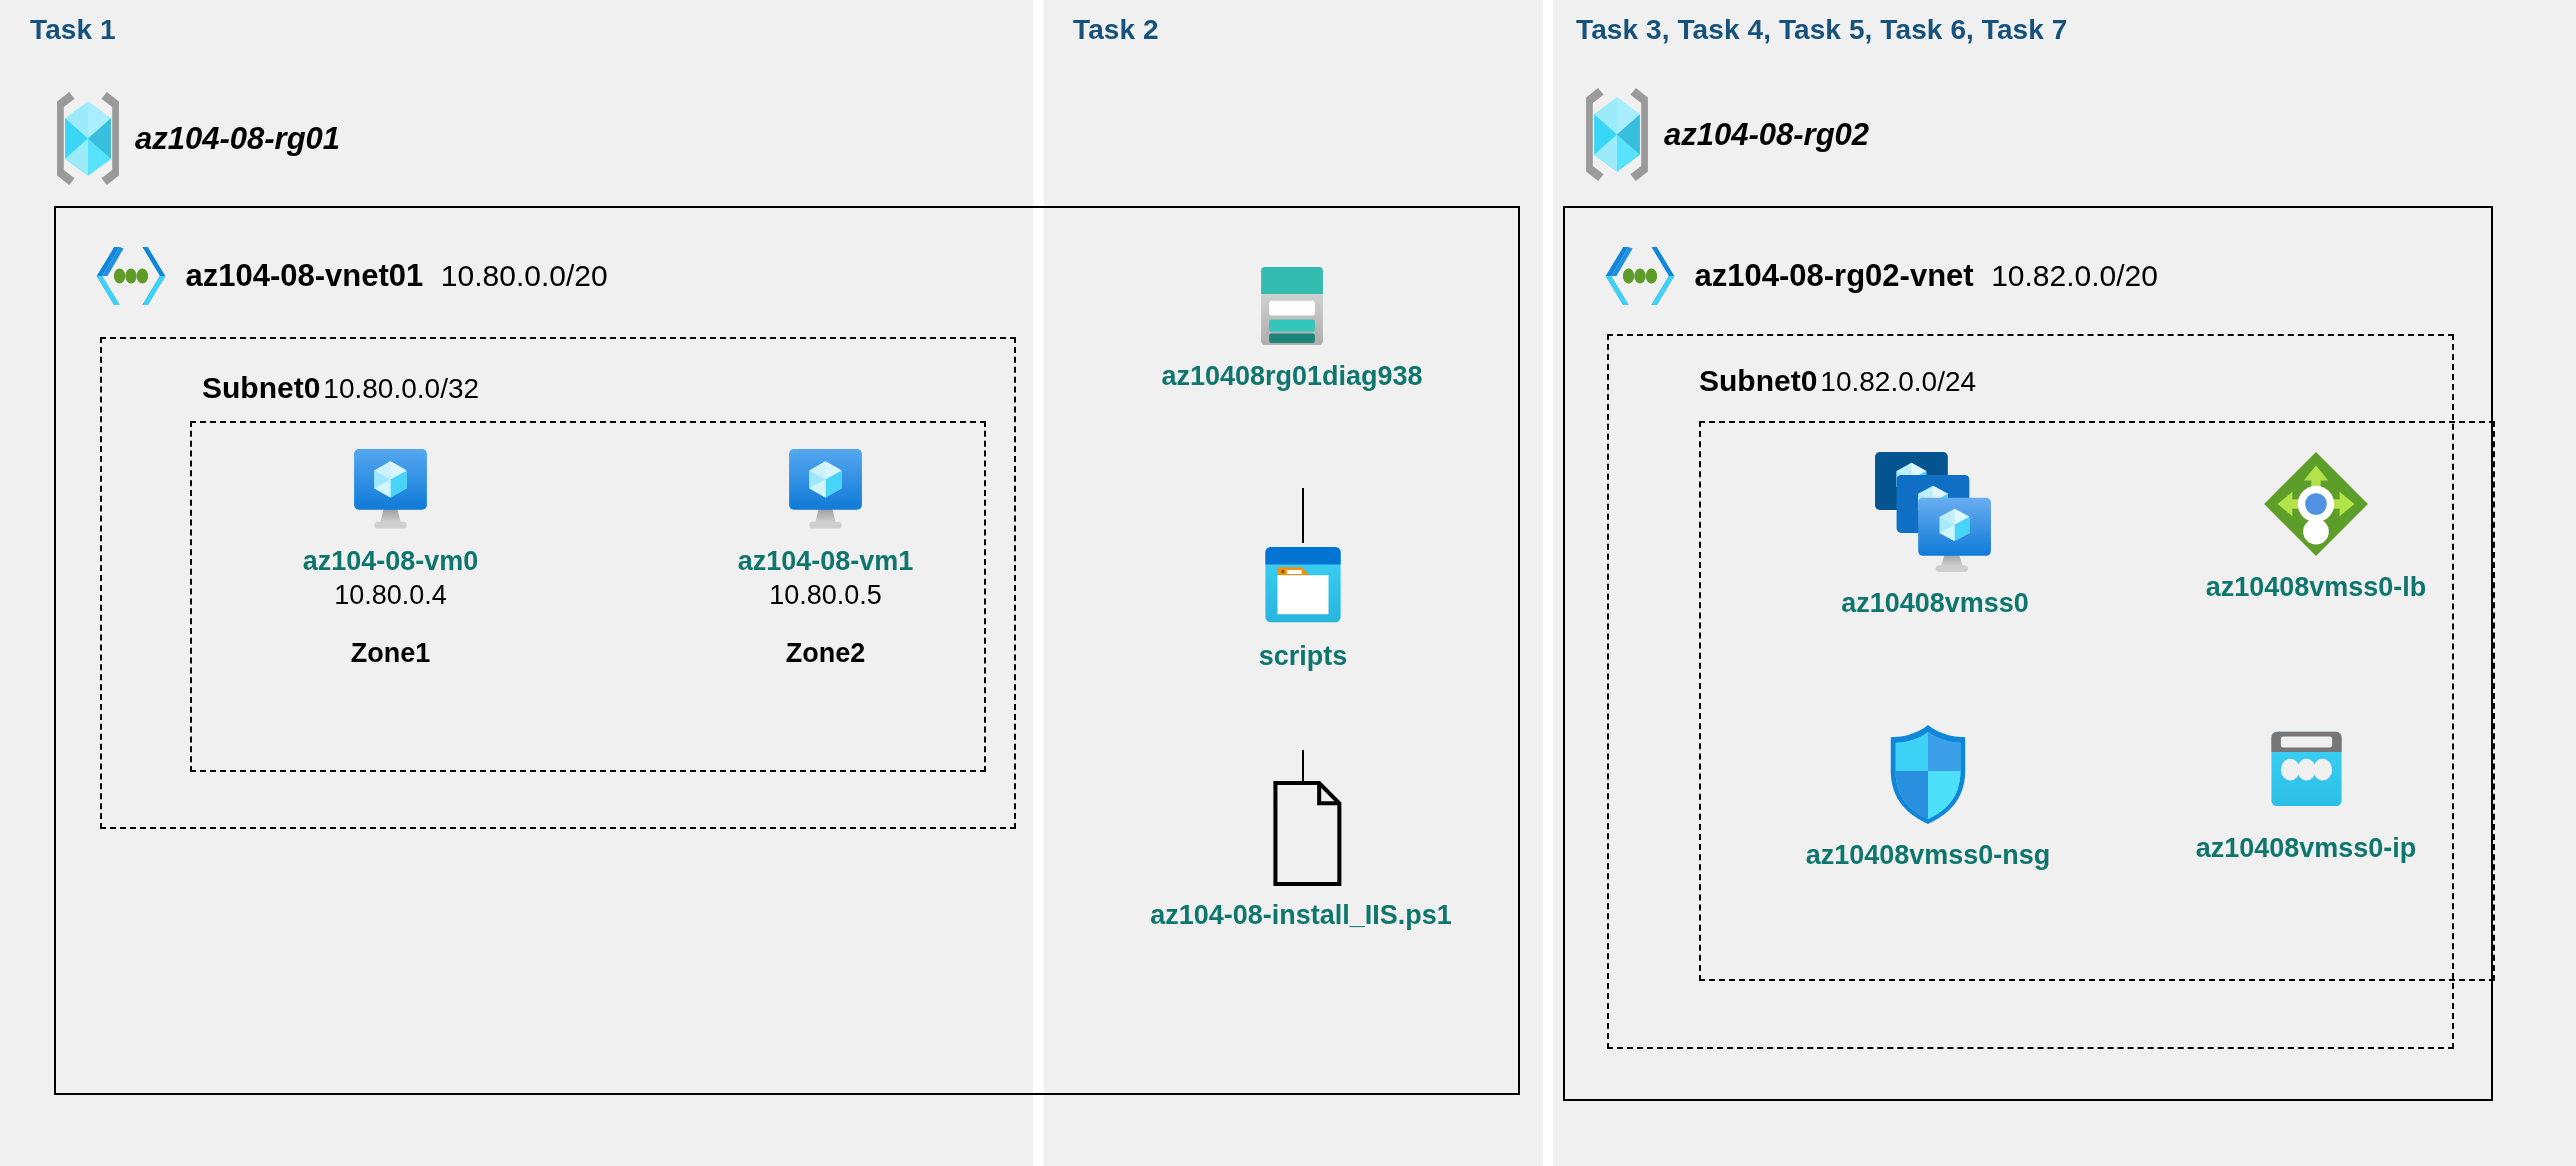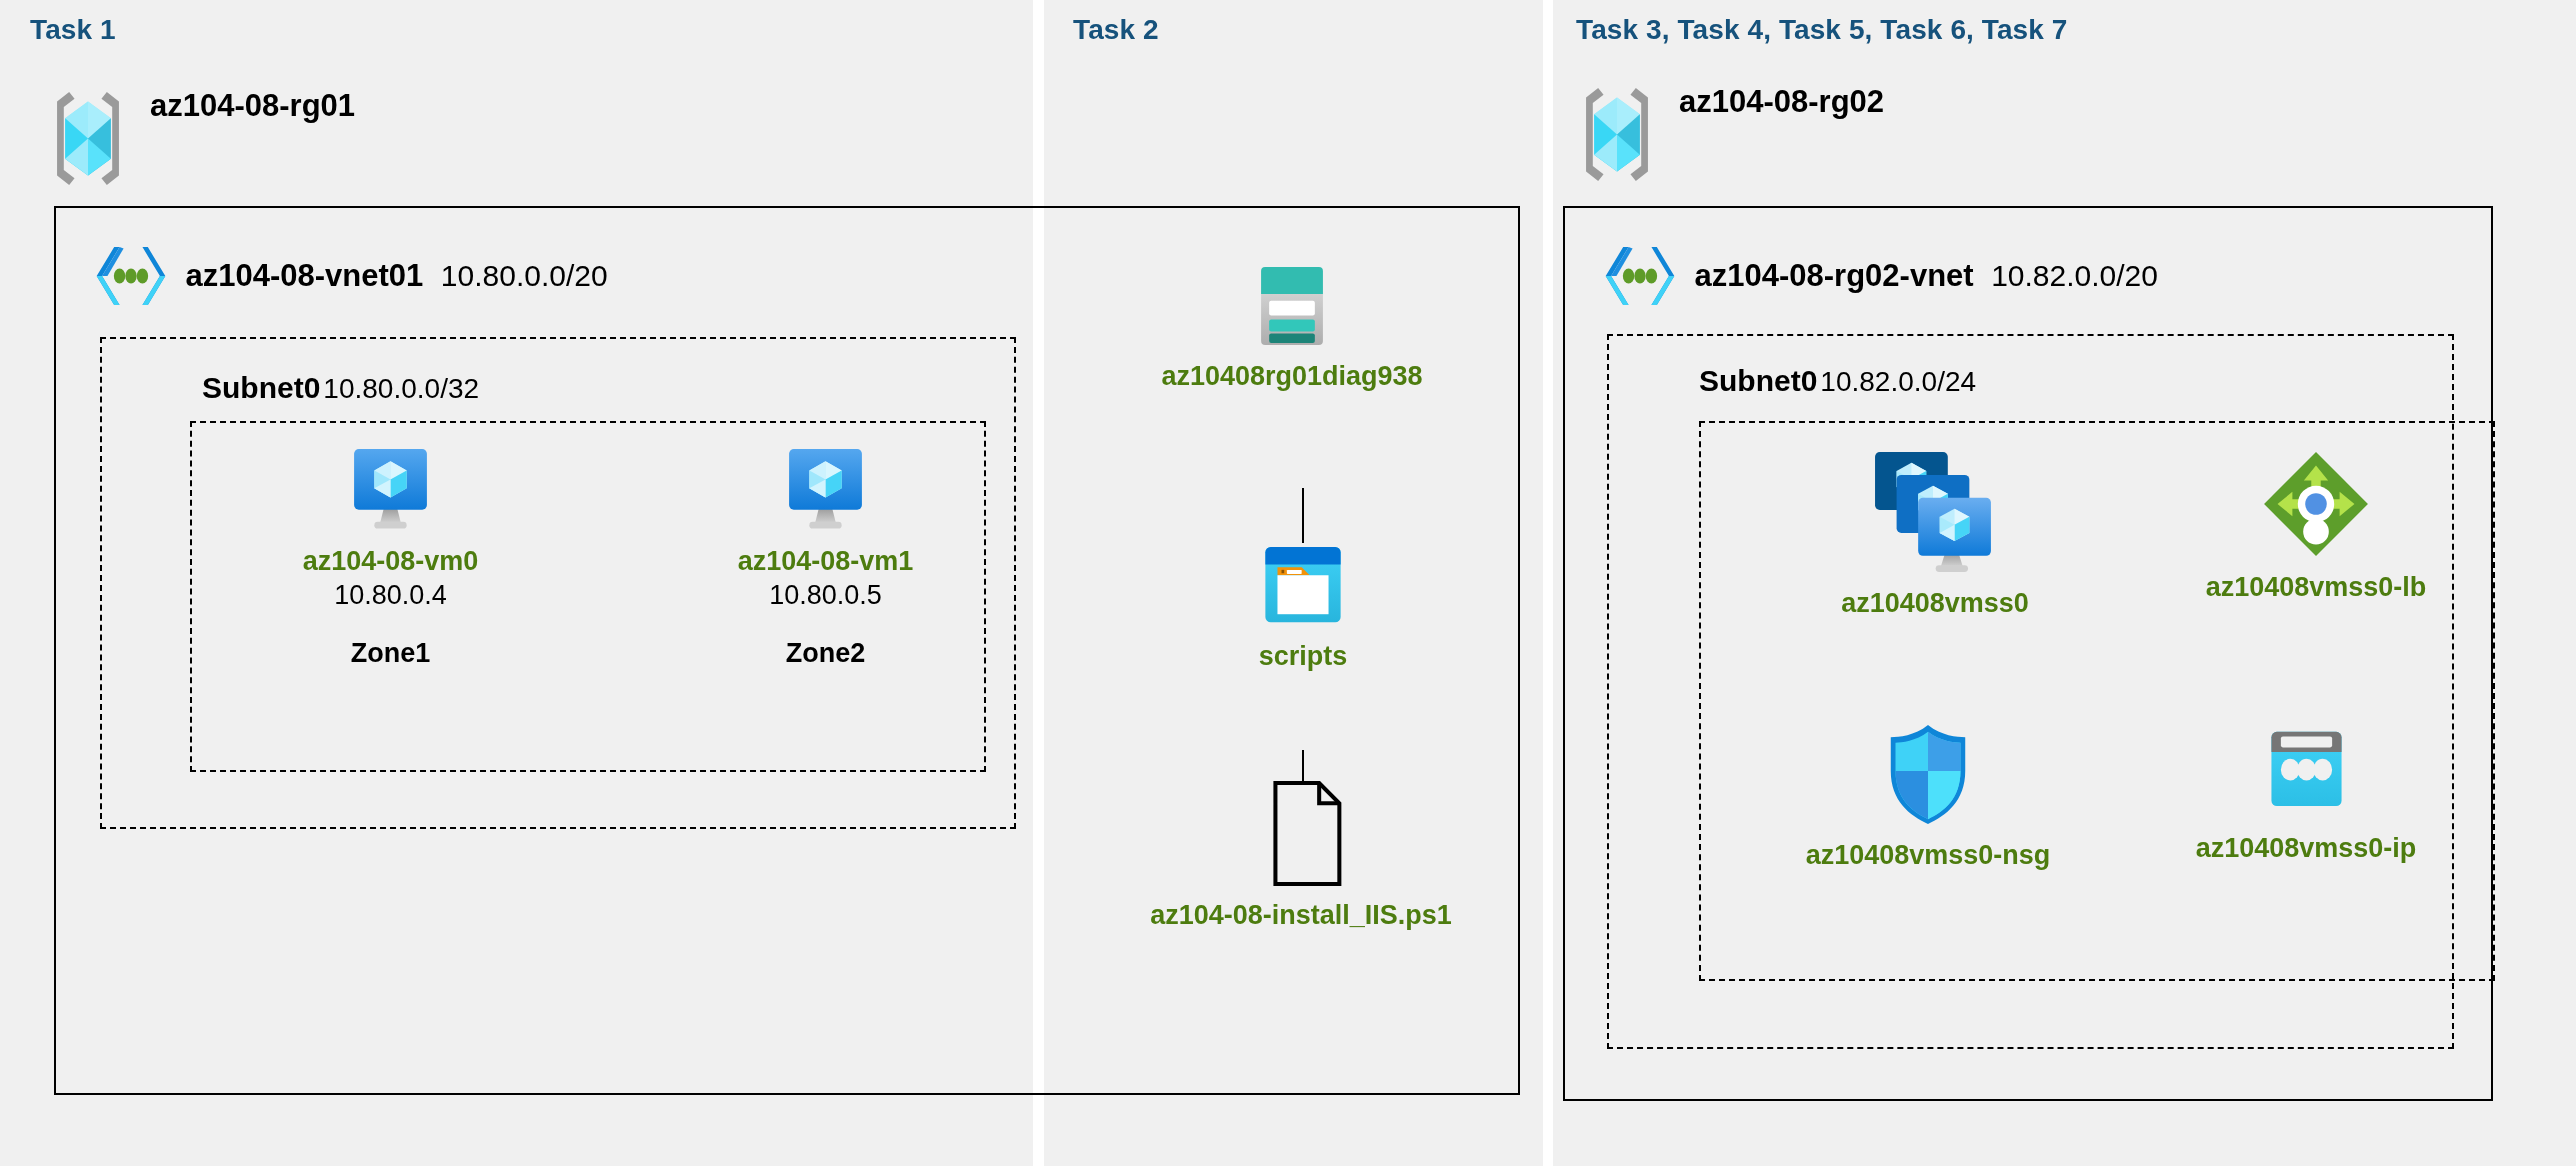--- a/index.html
+++ b/index.html
@@ -3,36 +3,36 @@
 <meta charset="utf-8">
 <style>
   html,body{margin:0;padding:0;background:#ffffff;}
   body{font-family:"Liberation Sans","DejaVu Sans",sans-serif;}
   #stage{position:relative;width:2576px;height:1166px;background:#ffffff;overflow:hidden;}
 
   .panel{position:absolute;background:#f0f0f0;}
 
   .task-label{position:absolute;color:#16527c;font-weight:bold;font-size:28px;letter-spacing:0.1px;white-space:nowrap;}
 
-  .rg-row{position:absolute;display:flex;gap:23px;}
+  .rg-row{position:absolute;display:flex;align-items:center;gap:8px;font-style:italic;}
   .rg-name{font-size:31px;font-weight:bold;color:#000;white-space:nowrap;}
 
   .solidbox{position:absolute;border:2.7px solid #000;background:transparent;box-sizing:border-box;}
   .dashbox{position:absolute;border:2.7px dashed #000;background:transparent;box-sizing:border-box;}
 
   .vnet-row{position:absolute;display:flex;align-items:center;gap:17.5px;}
   .vnet-name{font-size:31px;font-weight:bold;color:#000;white-space:nowrap;}
   .vnet-cidr{font-size:30px;font-weight:normal;color:#000;white-space:nowrap;}
 
   .subnet-head{position:absolute;white-space:nowrap;}
   .subnet-name{font-size:30px;font-weight:bold;color:#000;}
   .subnet-cidr{font-size:28px;font-weight:normal;color:#000;}
 
   .node{position:absolute;display:flex;flex-direction:column;align-items:center;}
-  .node-title{font-size:27px;font-weight:bold;color:#4d7c0f;white-space:nowrap;margin-top:12px;text-align:center;}
+  .node-title{font-size:27px;font-weight:bold;color:#0f766e;white-space:nowrap;margin-top:12px;text-align:center;}
   .node-sub{font-size:27px;font-weight:normal;color:#000;white-space:nowrap;text-align:center;margin-top:2.7px;}
   .node-zone{font-size:27px;font-weight:bold;color:#000;white-space:nowrap;text-align:right;margin-top:27px;}
 
   .connector{position:absolute;background:#000;width:2px;}
 
   svg{display:block;}
 </style>
 </head>
 <body>
 

